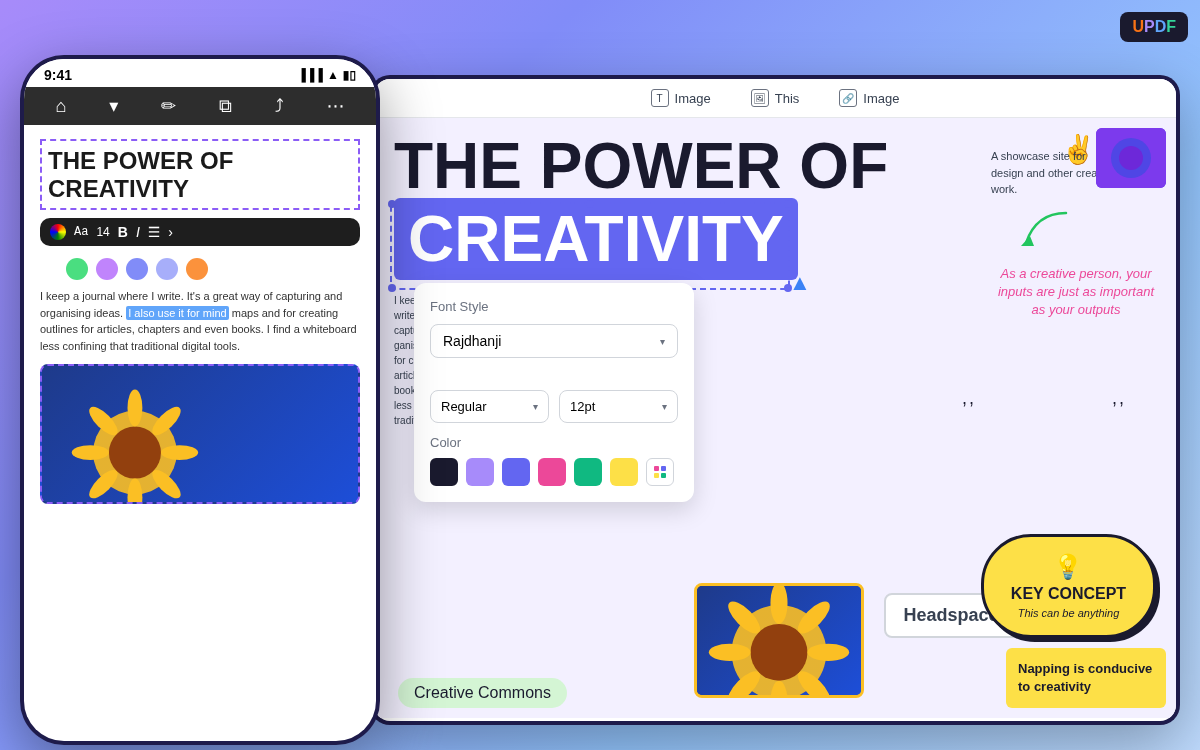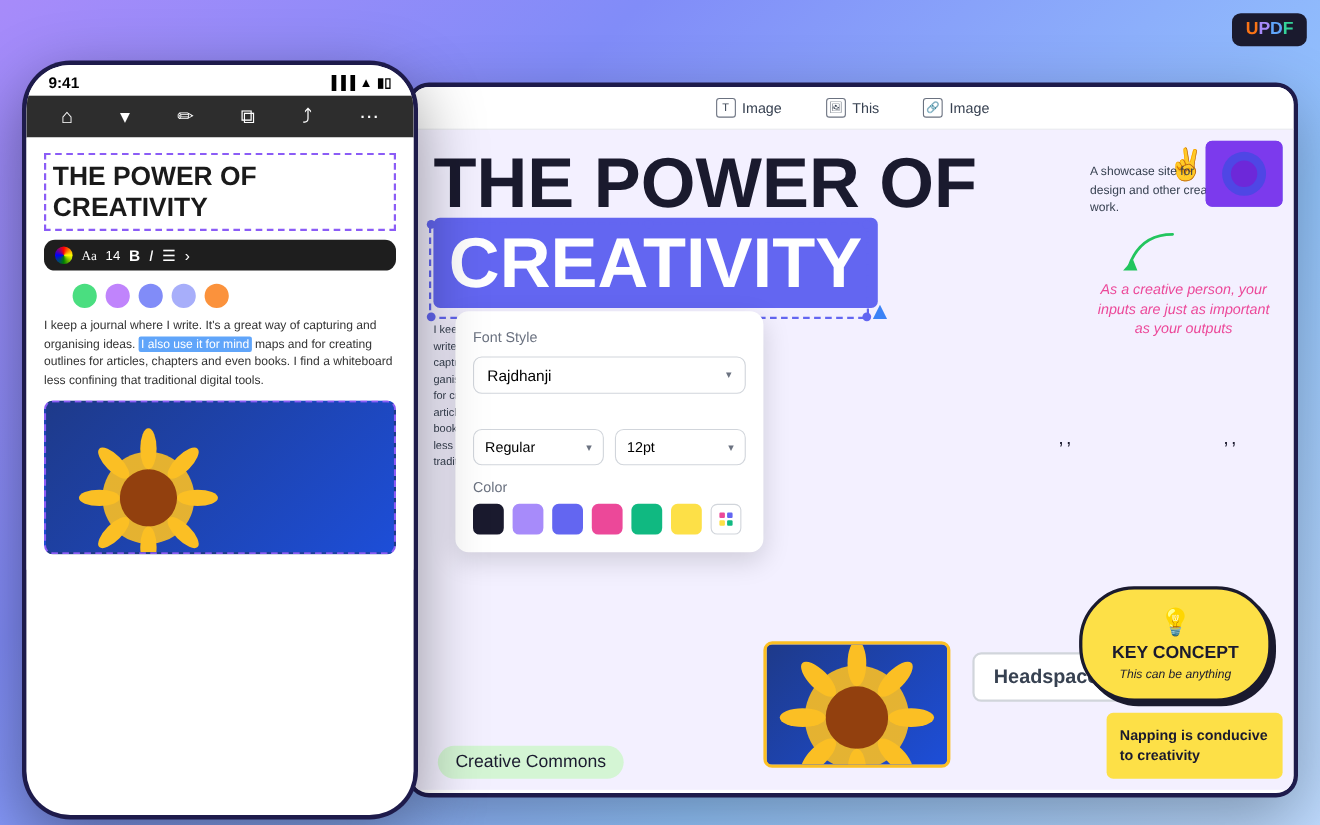--- a/index.html
+++ b/index.html
@@ -335,21 +335,21 @@
       border: 3px solid #1a1a2e;
       box-shadow: 4px 4px 0 #1a1a2e;
     }
     .cloud-key { font-size: 16px; font-weight: 900; color: #1a1a2e; }
     .cloud-sub { font-size: 11px; color: #1a1a2e; font-style: italic; margin-top: 4px; text-align: center; }
     .bulb-icon { font-size: 24px; margin-bottom: 4px; }
 
     
     .pink-quote {
       position: absolute;
-      top: 136px;
+      top: 147px;
       right: 20px;
       font-size: 13px;
       color: #ec4899;
       font-style: italic;
       text-align: center;
       line-height: 1.4;
       width: 160px;
     }
 
     
@@ -409,21 +409,21 @@
       padding: 6px 16px;
       border-radius: 20px;
     }
 
     .chevron-icon {
       font-size: 10px;
       color: #6b7280;
     }
 
     .font-aa {
-      font-family: Liberation Serif, serif;
+      font-family: Liberation Mono, monospace;
       color: white;
       font-size: 12px;
     }
   </style>
 </head>
 <body>
 
 <div class="updf-logo">
   <span class="u">U</span><span class="p">P</span><span class="d">D</span><span class="f">F</span>
 </div>

